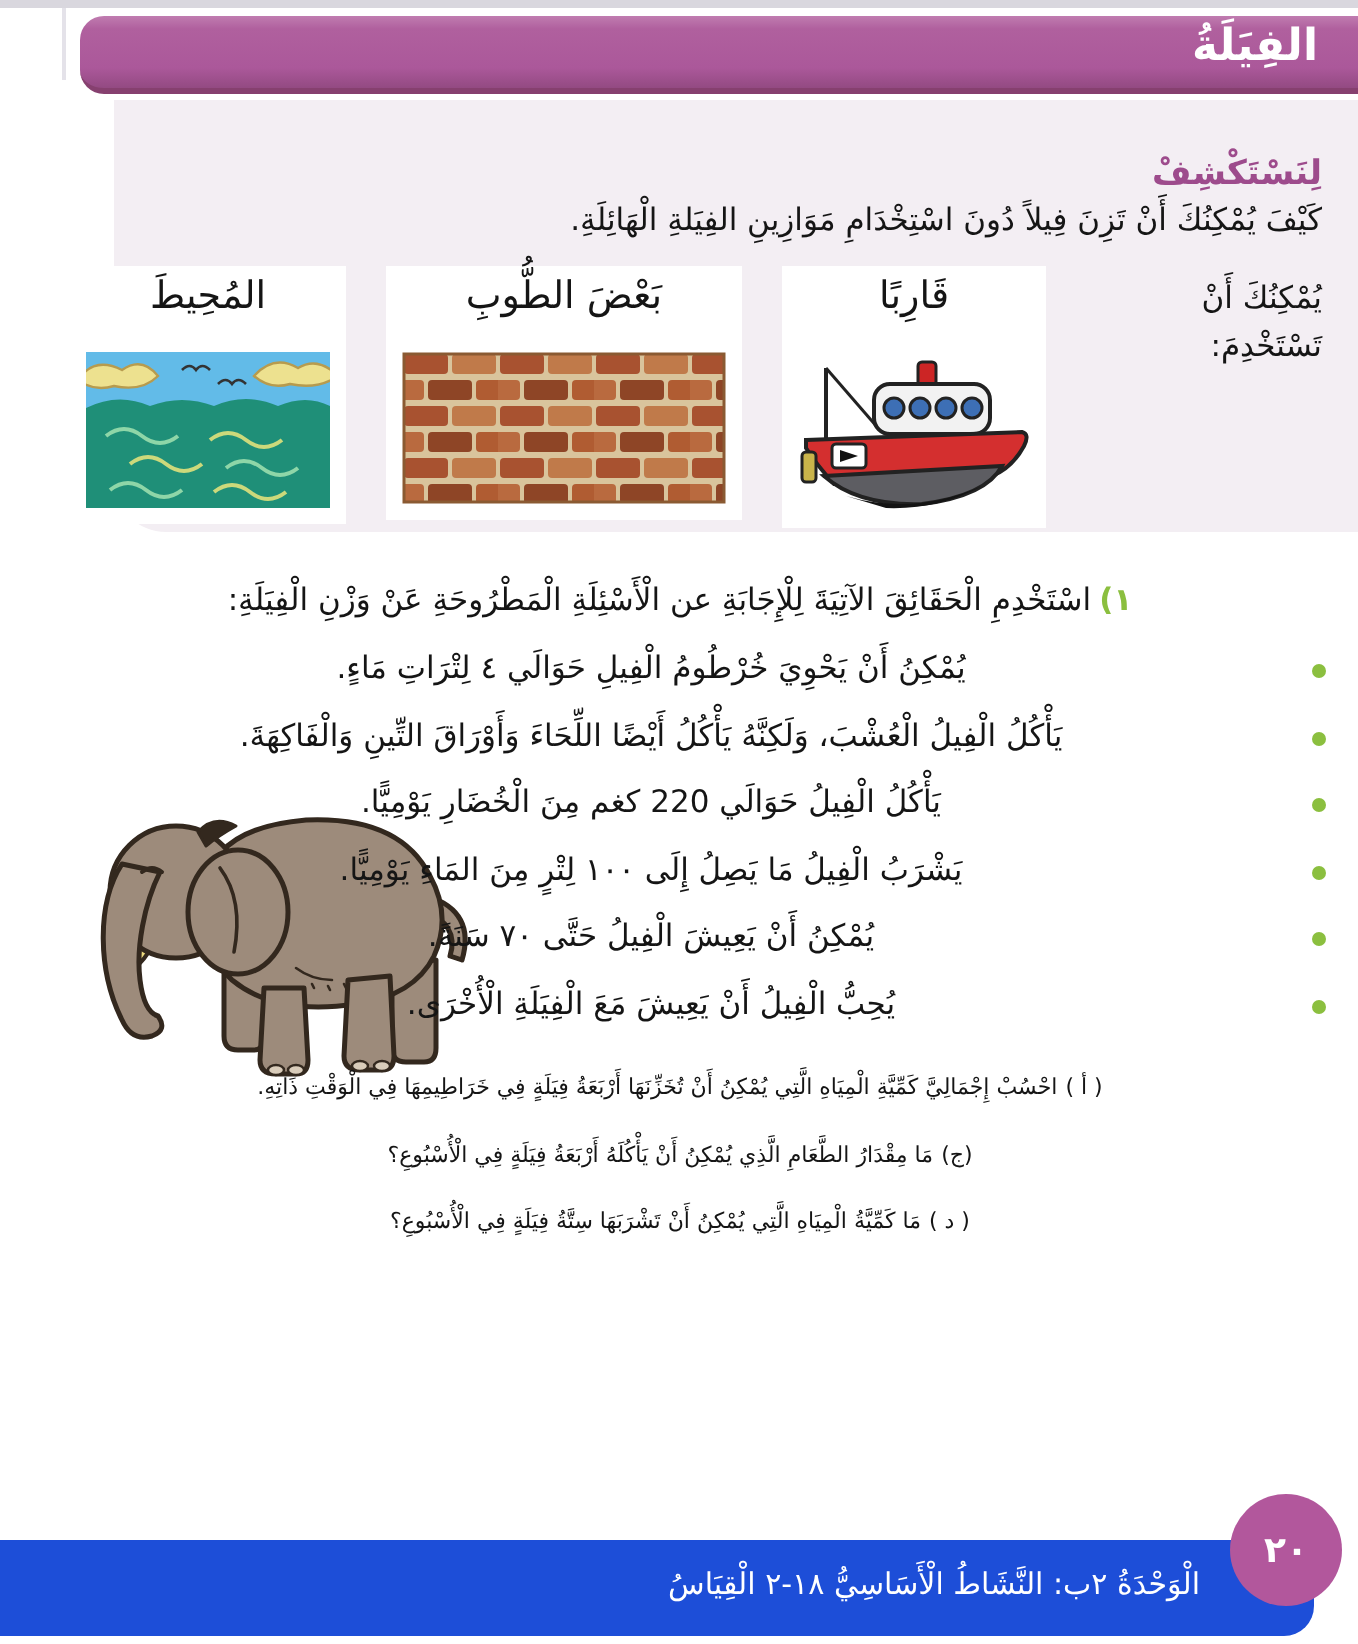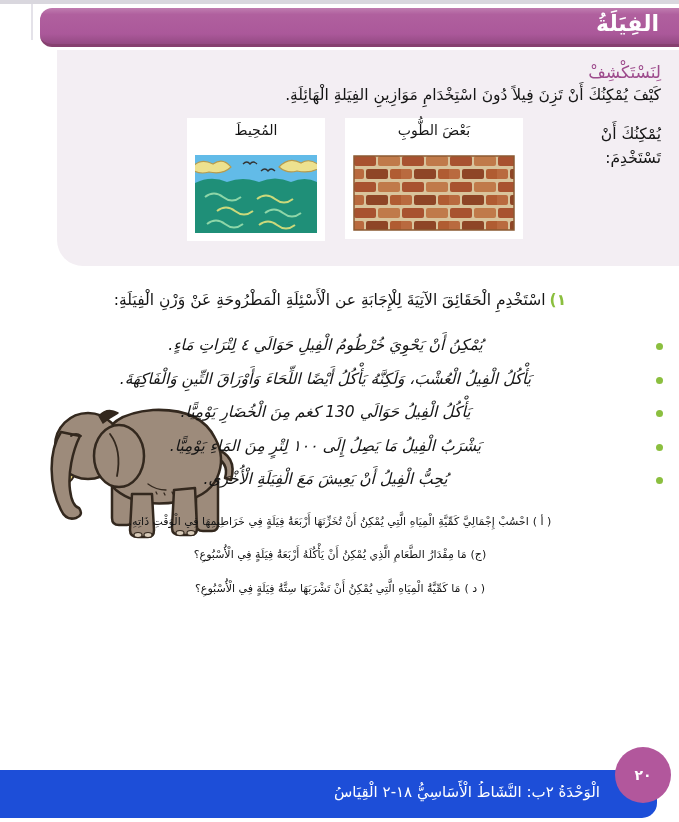--- a/index.html
+++ b/index.html
@@ -21,35 +21,35 @@
     direction: rtl; padding-right: 20px;
   }
   .header-bar .title { color:#fff; font-size:22px; font-weight:bold; line-height:1; padding-bottom:4px; }
 
   
   .explore-box {
     position:absolute; top:50px; left:57px; right:0; height:216px;
     background:#f3eef3; border-radius: 0 0 0 26px;
     direction: rtl; padding: 12px 18px 0 10px;
   }
-  .explore-heading { color:#9d4b8c; font-weight:normal; font-size:17px; }
+  .explore-heading { color:#9d4b8c; font-weight:bold; font-size:17px;margin-top:15px; }
   .explore-question { margin-top:4px; font-size:15.5px; }
   .options-row { margin-top:14px; display:flex; direction:rtl; align-items:flex-start; gap:20px; padding-right:0; }
   .use-label { width:118px; font-size:15.5px; line-height:1.55; margin-top:4px; flex:0 0 auto; }
   .option-card { background:#ffffff; padding:4px 8px 8px; text-align:center; flex:0 0 auto; }
-  .option-label { font-size:14px; margin-bottom:17px; }
+  .option-label { font-size:19px; margin-bottom:17px; }
   .option-card svg { display:block; }
 
   
   .content {
     position:absolute; top:284px; right:3px; left:4px; z-index:2;
     direction:rtl; text-align:center; font-size:15.5px; line-height:33px;
   }
   .green-num { color:#8bbf3f; font-weight:bold; margin-left:4px; }
-  .facts { list-style:none; padding-right:13px; margin-top:12px;font-style:italic; }
+  .facts { list-style:none; padding-right:13px; margin-top:1px; }
   .facts li { position:relative; padding-right:16px; line-height:33.5px; }
   .facts li::before {
     content:""; position:absolute; right:0; top:14px;
     width:7px; height:7px; border-radius:50%; background:#8bbf3f;
   }
   .questions { margin-top:8px; font-size:11px; }
   .question { line-height:33.5px; }
   .q-label { margin-left:4px; }
 
   .elephant { position:absolute; top:392px; left:28px; z-index:1; }
@@ -59,39 +59,58 @@
     position:absolute; top:770px; left:0; width:657px; height:48px;
     background:#1d4ed8; border-radius:0 15px 15px 0;
     direction:rtl; display:flex; align-items:center; padding-right:57px; z-index:1;
   }
   .footer-bar span { color:#ffffff; font-size:15px; line-height:1; padding-bottom:3px; }
   .page-badge {
     position:absolute; top:747px; left:615px; width:56px; height:56px;
     background:#b2579c; border-radius:50%; z-index:2;
     display:flex; align-items:center; justify-content:center;
   }
-  .page-badge span { color:#fff; font-size:14px; font-weight:bold; }
+  .page-badge span { color:#fff; font-size:18px; font-weight:bold; }
   .corner-strip { position:absolute; top:799px; left:0; width:98px; height:7px; background:#b2579c; }
 </style>
 </head>
 <body>
 
 <div class="scan-top"></div>
 <div class="scan-left"></div>
 
 <div class="header-bar">
   <span class="title">الفِيَلَةُ</span>
 </div>
 
 <div class="explore-box">
   <div class="explore-heading">لِنَسْتَكْشِفْ</div>
   <div class="explore-question">كَيْفَ يُمْكِنُكَ أَنْ تَزِنَ فِيلاً دُونَ اسْتِخْدَامِ مَوَازِينِ الفِيَلةِ الْهَائِلَةِ.</div>
   <div class="options-row">
     <div class="use-label">يُمْكِنُكَ أَنْ تَسْتَخْدِمَ:</div>
 
+    <div class="option-card">
+      <div class="option-label">قَارِبًا</div>
+      <svg width="116" height="80" viewBox="0 0 116 80">
+        <line x1="14" y1="8" x2="14" y2="46" stroke="#222" stroke-width="2"></line>
+        <line x1="14" y1="8" x2="40" y2="38" stroke="#222" stroke-width="1.5"></line>
+        <rect x="60" y="5" width="9" height="13" rx="2" fill="#cc2525" stroke="#222" stroke-width="1.5"></rect>
+        <rect x="38" y="16" width="58" height="25" rx="8" fill="#f2f2f2" stroke="#222" stroke-width="2"></rect>
+        <circle cx="48" cy="28" r="5" fill="#3d6fb5" stroke="#222" stroke-width="1.5"></circle>
+        <circle cx="61" cy="28" r="5" fill="#3d6fb5" stroke="#222" stroke-width="1.5"></circle>
+        <circle cx="74" cy="28" r="5" fill="#3d6fb5" stroke="#222" stroke-width="1.5"></circle>
+        <circle cx="87" cy="28" r="5" fill="#3d6fb5" stroke="#222" stroke-width="1.5"></circle>
+        <path d="M4,44 L112,40 Q116,41 113,47 Q107,58 97,62 L18,66 Q9,56 4,48 Z" fill="#d42f2f" stroke="#222" stroke-width="2"></path>
+        <path d="M13,62 L102,57 Q94,72 62,76 Q30,77 13,62 Z" fill="#5d5d62" stroke="#222" stroke-width="2"></path>
+        <path d="M24,72 Q58,82 92,67 Q70,79 44,78 Z" fill="#141414"></path>
+        <rect x="17" y="46" width="17" height="12" rx="2" fill="#ffffff" stroke="#222" stroke-width="1.5"></rect>
+        <path d="M21,49 l9,3 -9,3 z" fill="#111"></path>
+        <rect x="2" y="50" width="7" height="15" rx="2" fill="#c9b44a" stroke="#222" stroke-width="1.5"></rect>
+      </svg>
+    </div>
 
     <div class="option-card">
       <div class="option-label">بَعْضَ الطُّوبِ</div>
       <svg width="162" height="76" viewBox="0 0 162 76">
         <defs>
           <pattern id="bp" width="48" height="26" patternUnits="userSpaceOnUse">
             <rect width="48" height="26" fill="#d9c49c"></rect>
             <rect x="1" y="1" width="22" height="10" rx="2" fill="#a85230"></rect>
             <rect x="25" y="1" width="22" height="10" rx="2" fill="#c07a4a"></rect>
             <rect x="-11" y="14" width="22" height="10" rx="2" fill="#b96a3f"></rect>
@@ -123,22 +142,23 @@
   </div>
 </div>
 
 <div class="content">
   <div class="intro-line">
     <span class="green-num">١)</span><span>اسْتَخْدِمِ الْحَقَائِقَ الآتِيَةَ لِلْإِجَابَةِ عن الْأَسْئِلَةِ الْمَطْرُوحَةِ عَنْ وَزْنِ الْفِيَلَةِ:</span>
   </div>
   <ul class="facts">
     <li>يُمْكِنُ أَنْ يَحْوِيَ خُرْطُومُ الْفِيلِ حَوَالَي ٤ لِتْرَاتِ مَاءٍ.</li>
     <li>يَأْكُلُ الْفِيلُ الْعُشْبَ، وَلَكِنَّهُ يَأْكُلُ أَيْضًا اللِّحَاءَ وَأَوْرَاقَ التِّينِ وَالْفَاكِهَةَ.</li>
-    <li>يَأْكُلُ الْفِيلُ حَوَالَي 130 كغم مِنَ الْخُضَارِ يَوْمِيًّا.</li>
+    <li>يَأْكُلُ الْفِيلُ حَوَالَي 220 كغم مِنَ الْخُضَارِ يَوْمِيًّا.</li>
     <li>يَشْرَبُ الْفِيلُ مَا يَصِلُ إِلَى ١٠٠ لِتْرٍ مِنَ المَاءِ يَوْمِيًّا.</li>
+    <li>يُمْكِنُ أَنْ يَعِيشَ الْفِيلُ حَتَّى ٧٠ سَنَةً.</li>
     <li>يُحِبُّ الْفِيلُ أَنْ يَعِيشَ مَعَ الْفِيَلَةِ الْأُخْرَى.</li>
   </ul>
   <div class="questions">
     <div class="question"><span class="q-label">( أ )</span><span>احْسُبْ إِجْمَالِيَّ كَمِّيَّةِ الْمِيَاهِ الَّتِي يُمْكِنُ أَنْ تُخَزِّنَهَا أَرْبَعَةُ فِيَلَةٍ فِي خَرَاطِيمِهَا فِي الْوَقْتِ ذَاتِهِ.</span></div>
     <div class="question"><span class="q-label">(ج)</span><span>مَا مِقْدَارُ الطَّعَامِ الَّذِي يُمْكِنُ أَنْ يَأْكُلَهُ أَرْبَعَةُ فِيَلَةٍ فِي الْأُسْبُوعِ؟</span></div>
     <div class="question"><span class="q-label">( د )</span><span>مَا كَمِّيَّةُ الْمِيَاهِ الَّتِي يُمْكِنُ أَنْ تَشْرَبَهَا سِتَّةُ فِيَلَةٍ فِي الْأُسْبُوعِ؟</span></div>
   </div>
 </div>
 
 <svg class="elephant" width="225" height="152" viewBox="0 0 225 152">

